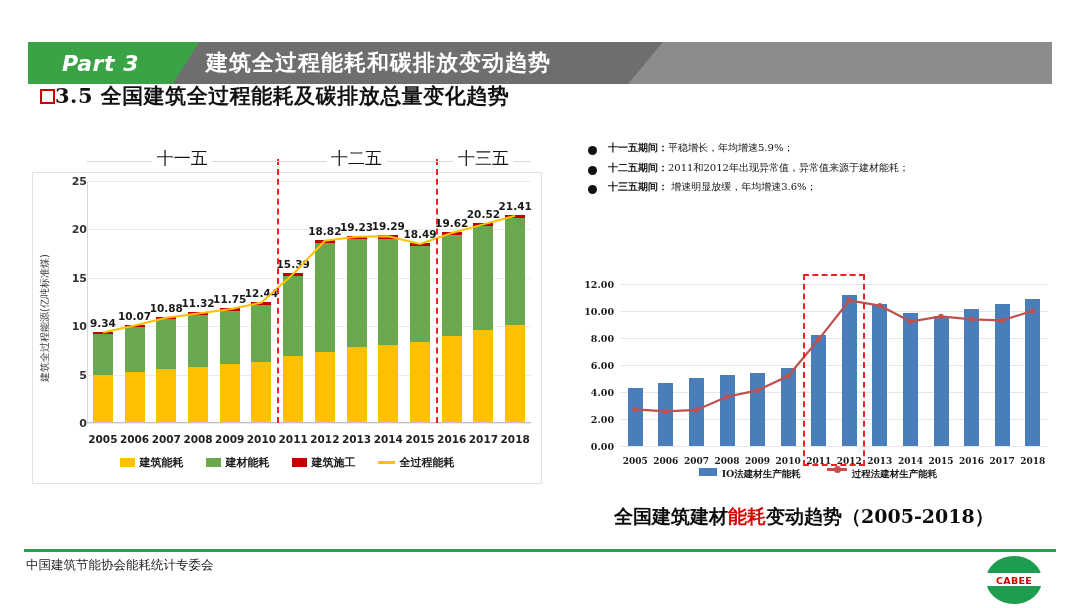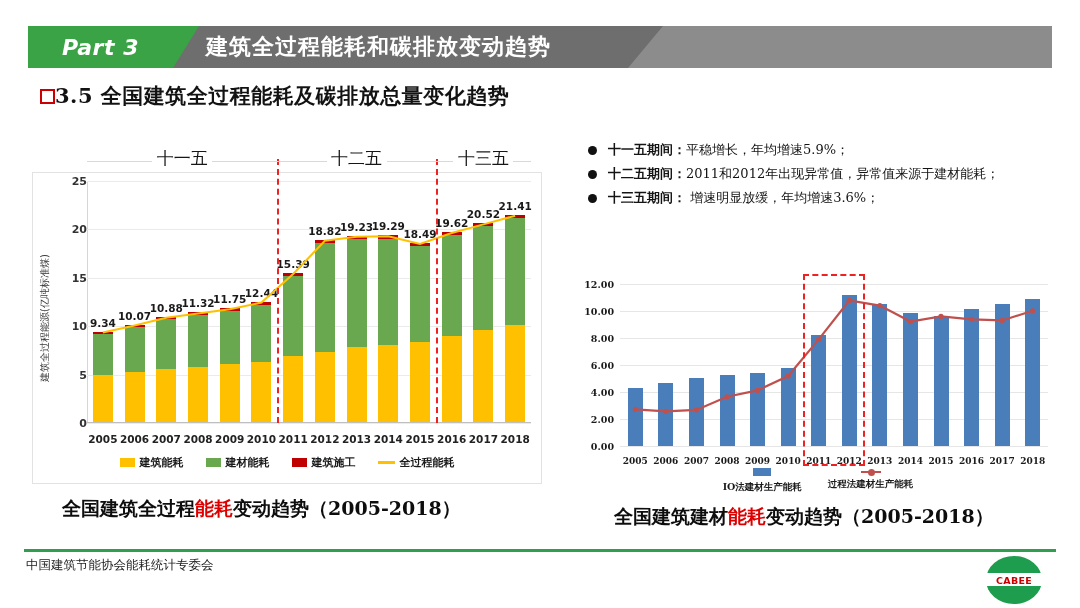--- a/index.html
+++ b/index.html
@@ -6,21 +6,21 @@
   body{
     width:1080px;height:608px;
     background:#ffffff;
     font-family:"DejaVu Sans","Liberation Sans",sans-serif;
     overflow:hidden;
     position:relative;
   }
   .slide{position:absolute;left:0;top:0;width:1080px;height:608px;}
 
   
-  .hdr{position:absolute;left:28px;top:26px;width:1024px;height:36px;}
+  .hdr{position:absolute;left:28px;top:42px;width:1024px;height:36px;}
   .hdr-gray-light{position:absolute;left:0;top:0;width:1024px;height:42px;background:#8c8c8c;}
   .hdr-gray-dark{position:absolute;left:0;top:0;width:635px;height:42px;background:#6e6e6e;
     clip-path:polygon(0 0,635px 0,600px 42px,0 42px);}
   .hdr-green{position:absolute;left:0;top:0;width:145px;height:42px;background:#3aa345;}
   .hdr-green-tip{position:absolute;left:145px;top:0;width:26px;height:42px;background:#3aa345;
     clip-path:polygon(0 0,0 42px,26px 0);}
   .hdr-part{position:absolute;left:0;top:0;width:145px;height:42px;
     display:flex;align-items:center;justify-content:center;
     color:#fff;font-size:22px;font-weight:bold;font-style:italic;letter-spacing:.5px;}
   .hdr-title{position:absolute;left:178px;top:0;height:42px;display:flex;align-items:center;
@@ -63,40 +63,40 @@
   
   .cap{position:absolute;font-size:19px;font-weight:bold;color:#0d0d0d;white-space:nowrap;
     font-family:"DejaVu Serif","Liberation Serif",serif;}
   .cap .hl{color:#dd0000;}
 
   
   .bullets{position:absolute;left:588px;top:140px;width:470px;}
   .blt{display:flex;align-items:flex-start;margin-bottom:4px;}
   .blt-dot{flex:0 0 auto;width:9px;height:9px;border-radius:50%;background:#111;
     margin-top:6px;margin-right:11px;}
-  .blt-txt{font-size:13px;color:#141414;line-height:1.55;
+  .blt-txt{font-size:10px;color:#141414;line-height:1.55;
     font-family:"DejaVu Serif","Liberation Serif",serif;}
   .blt-strong{font-weight:bold;}
 
   
   .rchart{position:absolute;left:572px;top:272px;width:492px;height:222px;background:#fff;}
   .rc-plot{position:absolute;left:48px;top:12px;width:428px;height:162px;}
   .rc-grid{position:absolute;left:0;right:0;height:1px;background:#e6e6e6;}
   .rc-yt{position:absolute;right:100%;margin-right:6px;transform:translateY(-50%);
     font-size:9.5px;color:#1b1b1b;font-weight:bold;white-space:nowrap;
     font-family:"DejaVu Serif","Liberation Serif",serif;}
   .rc-bar{position:absolute;bottom:0;width:15px;background:#4a7ebb;}
   .rc-xt{position:absolute;top:172px;font-size:9px;color:#1b1b1b;font-weight:bold;
     transform:translateX(-50%);white-space:nowrap;
     font-family:"DejaVu Serif","Liberation Serif",serif;}
   .rc-box{position:absolute;border:2.5px dashed #ee2222;box-sizing:border-box;}
   .rc-legend{position:absolute;left:0;right:0;top:196px;display:flex;
     justify-content:center;align-items:center;gap:26px;}
-  .rc-li{display:flex;align-items:center;gap:5px;font-size:9.5px;color:#1b1b1b;font-weight:bold;
-    font-family:"DejaVu Serif","Liberation Serif",serif;flex-direction:column;}
+  .rc-li{display:flex;align-items:flex-start;gap:5px;font-size:9.5px;color:#1b1b1b;font-weight:bold;
+    font-family:"DejaVu Serif","Liberation Serif",serif;}
 
   
   .ftr-line{position:absolute;left:24px;top:549px;width:1032px;height:2.5px;background:#2f9e4f;}
   .ftr-txt{position:absolute;left:26px;top:557px;font-size:12.5px;color:#1c1c1c;}
   .logo{position:absolute;left:986px;top:556px;width:56px;height:48px;}
   .logo-el{position:absolute;left:0;top:0;width:56px;height:48px;border-radius:50%;
     background:#1f9d4e;overflow:hidden;}
   .logo-txt{position:absolute;left:0;top:19px;width:56px;text-align:center;
     font-size:9.5px;font-weight:bold;color:#cc0000;letter-spacing:.3px;z-index:3;}
   .logo-band{position:absolute;left:0;top:17px;width:56px;height:13px;background:#ffffff;z-index:2;}
@@ -263,23 +263,20 @@
         </div>
         <div class="lc-li">
           <div class="lc-sw" style="background: rgb(192, 0, 0);"></div>
           <span>建筑施工</span>
         </div>
         <div class="lc-li">
           <div class="lc-sw-line" style="background: rgb(255, 192, 0);"></div>
           <span>全过程能耗</span>
         </div>
       </div>
-  </div>
-  <div class="cap" style="left:62px;top:496px;">
-    <span>全国建筑全过程</span><span class="hl">能耗</span><span>变动趋势（2005-2018）</span>
   </div>
 
   <div class="bullets" id="bullets">
       <div class="blt">
         <div class="blt-dot"></div>
         <div class="blt-txt"><span class="blt-strong">十一五期间：</span><span>平稳增长，年均增速5.9%；</span></div>
       </div>
       <div class="blt">
         <div class="blt-dot"></div>
         <div class="blt-txt"><span class="blt-strong">十二五期间：</span><span>2011和2012年出现异常值，异常值来源于建材能耗；</span></div>

